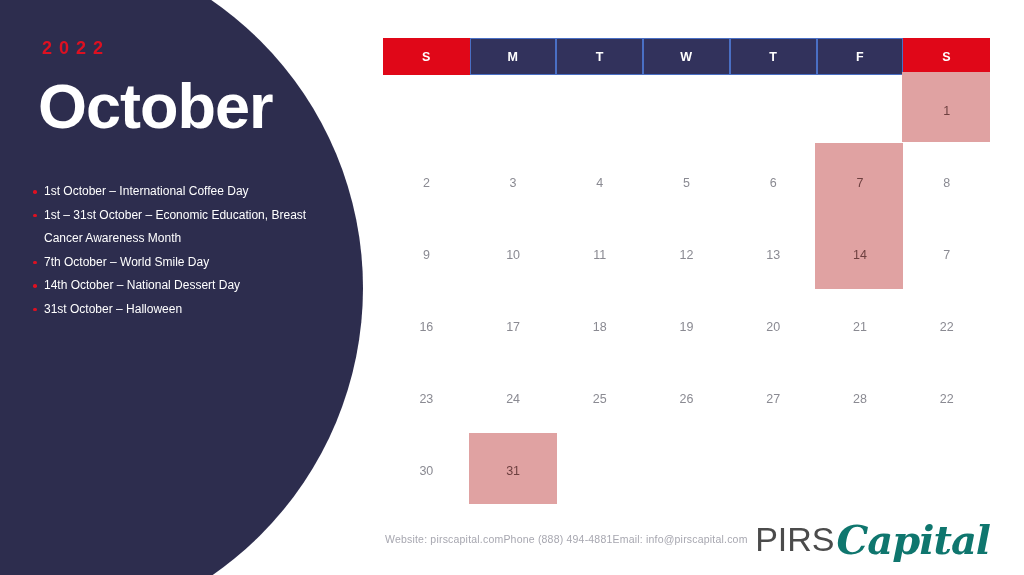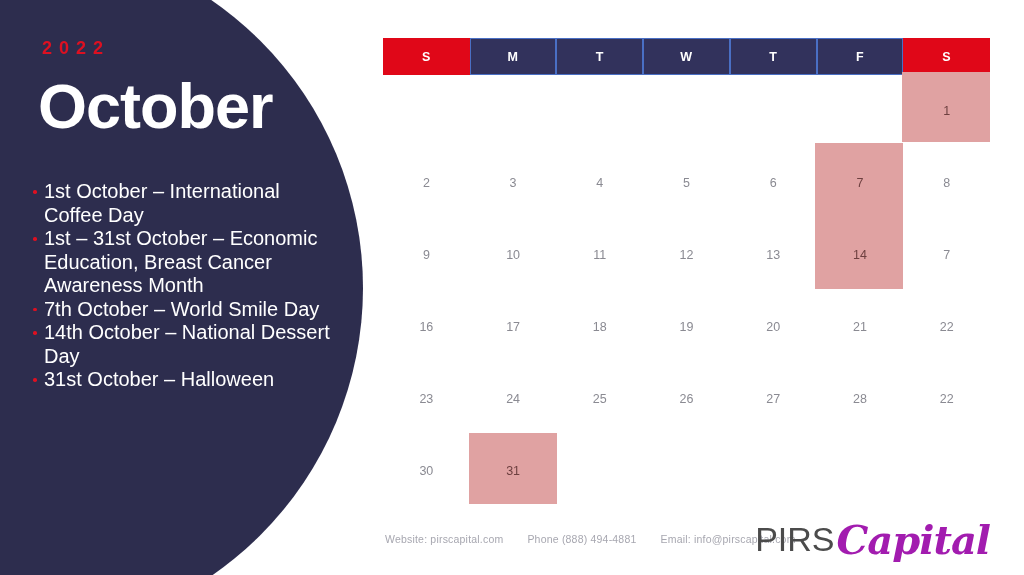--- a/index.html
+++ b/index.html
@@ -71,21 +71,21 @@
     left: 33px;
     top: 180px;
     width: 300px;
     margin: 0;
     padding: 0;
     list-style: none;
   }
   .event-item {
     position: relative;
     color: #ffffff;
-    font-size: 20px;
+    font-size: 12px;
     line-height: 23.5px;
     padding-left: 11px;
     margin-bottom: 0px;
     font-weight: 500;
   }
   .event-item::before {
     content: "";
     position: absolute;
     left: 0;
     top: 10px;
@@ -166,21 +166,20 @@
   }
 
   
   .footer {
     position: absolute;
     left: 385px;
     top: 533px;
     z-index: 3;
     display: flex;
     align-items: center;
-    gap: 24px;
     font-size: 10.5px;
     color: #a7a7b0;
     letter-spacing: 0.2px;
   }
   .footer-item { white-space: nowrap; }
 
   .logo {
     position: absolute;
     right: 34px;
     top: 516px;
@@ -191,21 +190,21 @@
   }
   .logo-pirs {
     font-size: 34px;
     color: #4b4b4b;
     font-weight: 400;
     letter-spacing: 0px;
   }
   .logo-capital {
     font-family: "DejaVu Serif", serif;
     font-size: 40px;
-    color: #a21caf;
+    color: #0f766e;
     font-style: italic;
     font-weight: bold;
     margin-left: 2px;
     letter-spacing: -1px;
   }
 </style>
 </head>
 <body>
 
 <div id="page">

